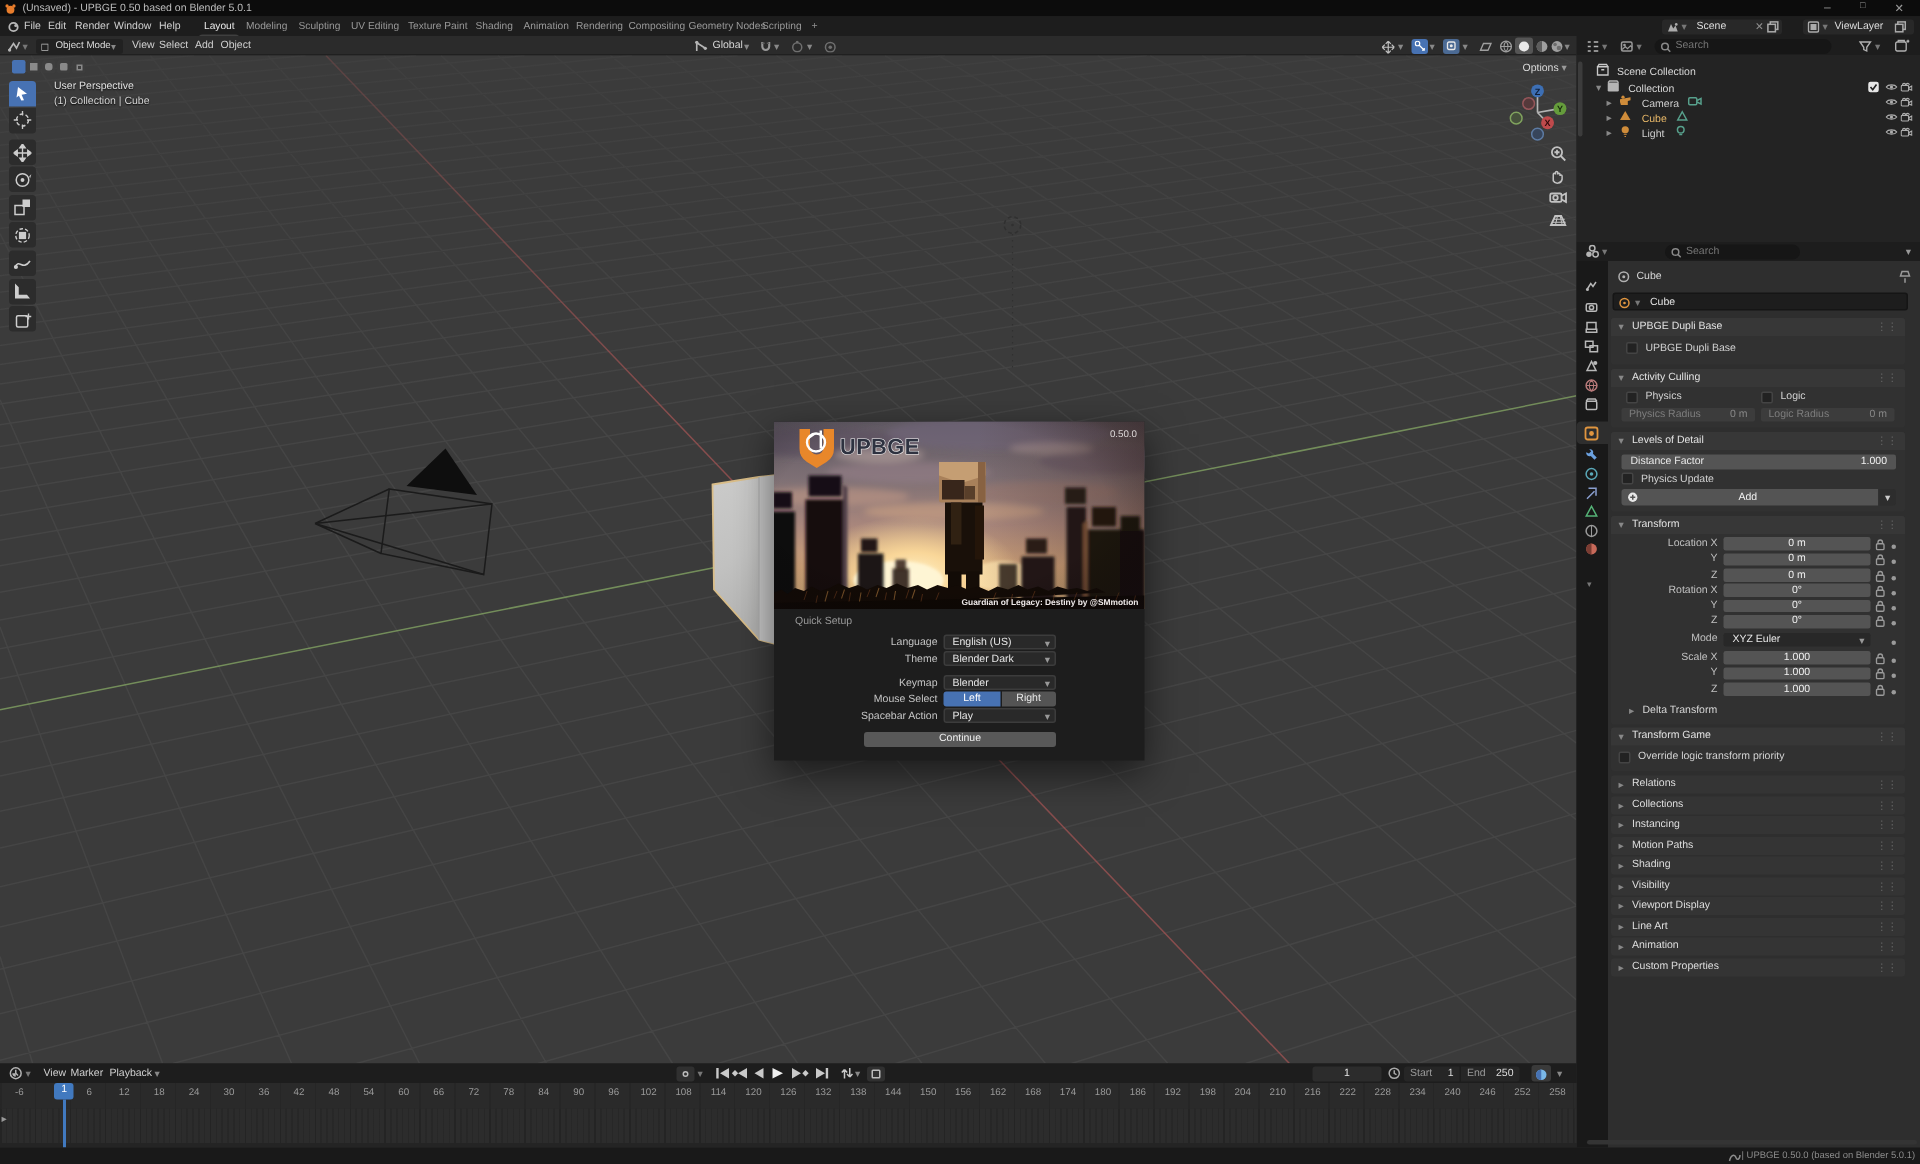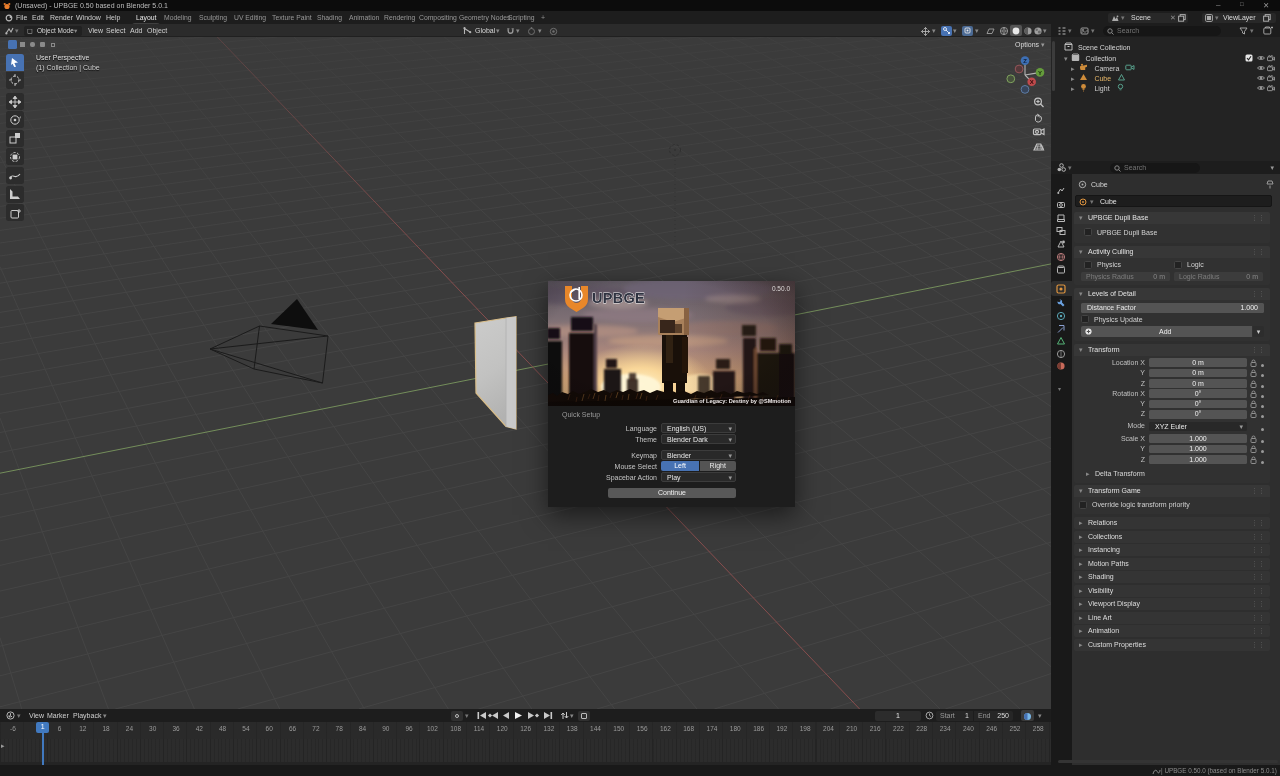--- a/index.html
+++ b/index.html
@@ -789,21 +789,21 @@
  <div class="abs" style="left:41.8px;top:24px;width:2px;height:32px;background:#4179bf;"></div>
 </div>
 <div class="abs" style="left:0;top:765px;width:1280px;height:11px;background:#191919;">
  <div class="abs" style="left:1058px;top:-5.5px;width:220px;height:3.5px;background:#343434;border-radius:2px;"></div>
  <svg class="abs" style="left:1152px;top:2px" width="9" height="8" viewBox="0 0 9 8">
         <path d="M1 7C2 2.5 4.5 2.5 5.2 4.5s2.6 2 2.8-1.5" fill="none" stroke="#8c8c8c" stroke-width="1"></path>
       </svg>
  <span class="abs" style="left:1161px;top:2px;color:#8c8c8c;font-size:6.3px;">| UPBGE 0.50.0 (based on Blender 5.0.1)</span>
 </div>
 
-<div class="abs" style="left:516px;top:281px;width:247px;height:226px;background:#1d1d1d;box-shadow:0 8px 24px rgba(0,0,0,.55);z-index:50;margin-left:32px;">
+<div class="abs" style="left:516px;top:281px;width:247px;height:226px;background:#1d1d1d;box-shadow:0 8px 24px rgba(0,0,0,.55);z-index:50;">
 
  <svg class="abs" style="left:0;top:0" width="247" height="125" viewBox="0 0 247 125">
   <defs>
    <linearGradient id="sky" x1="0" y1="0" x2="0" y2="1">
     <stop offset="0" stop-color="#605963"></stop>
             <stop offset="0.3" stop-color="#7d6f74"></stop>
     <stop offset="0.55" stop-color="#a8867c"></stop>
             <stop offset="0.78" stop-color="#cfa278"></stop>
     <stop offset="1" stop-color="#e5bc83"></stop>
    </linearGradient>

